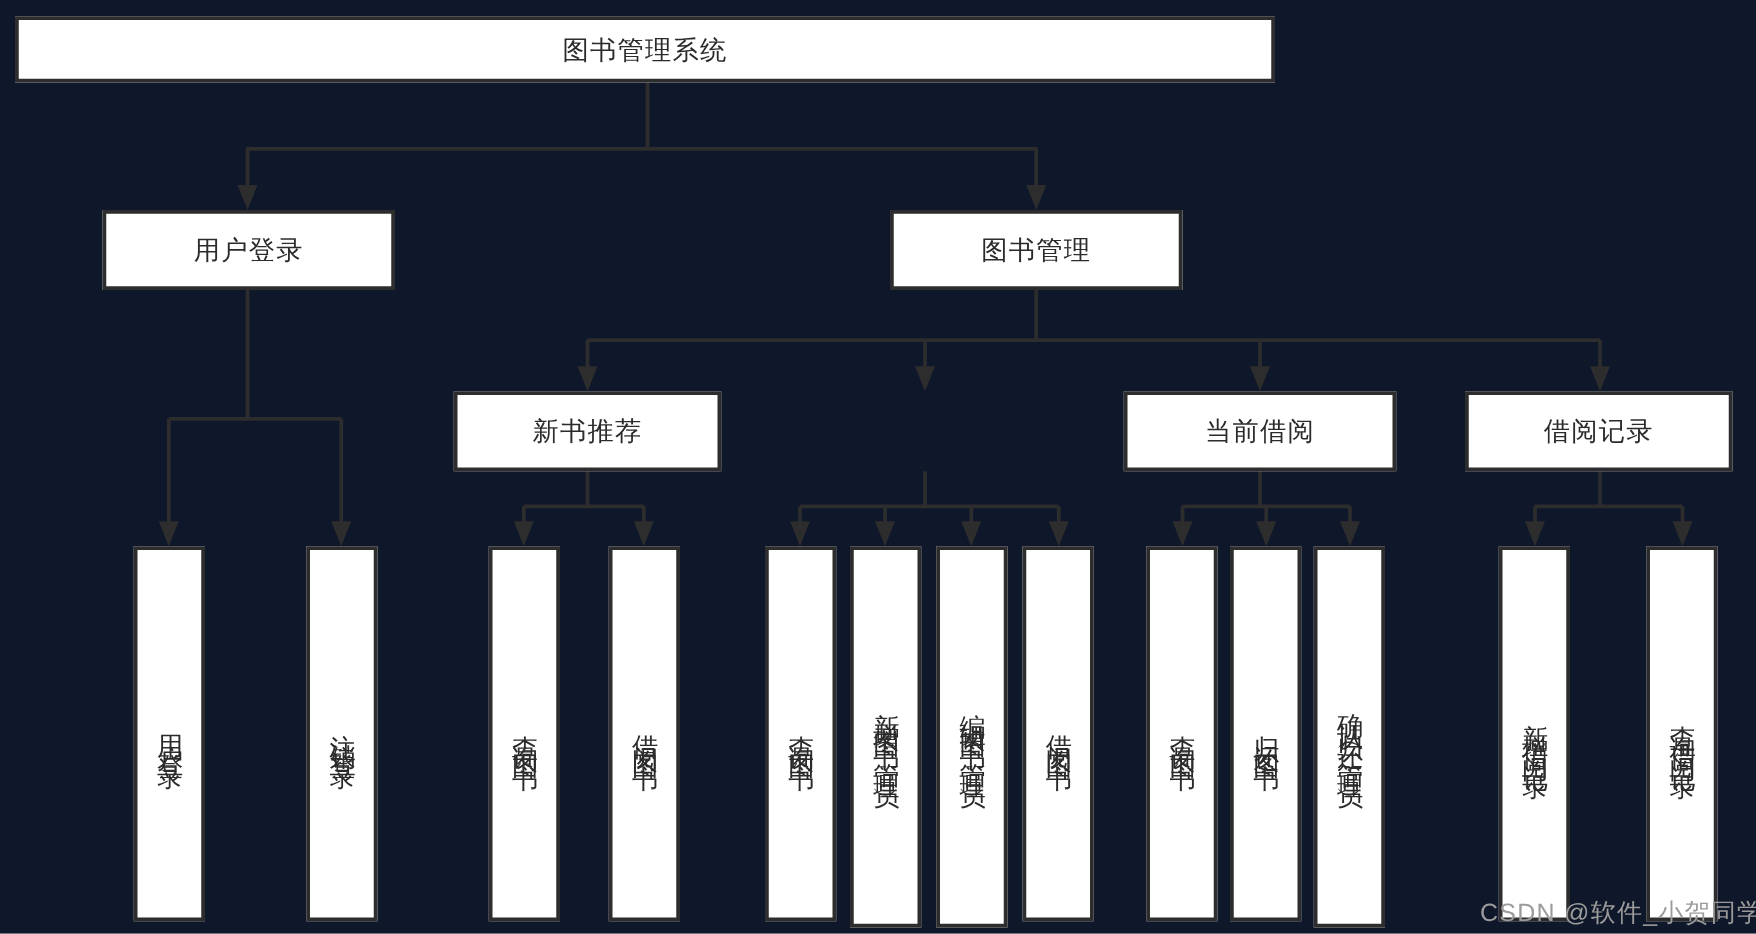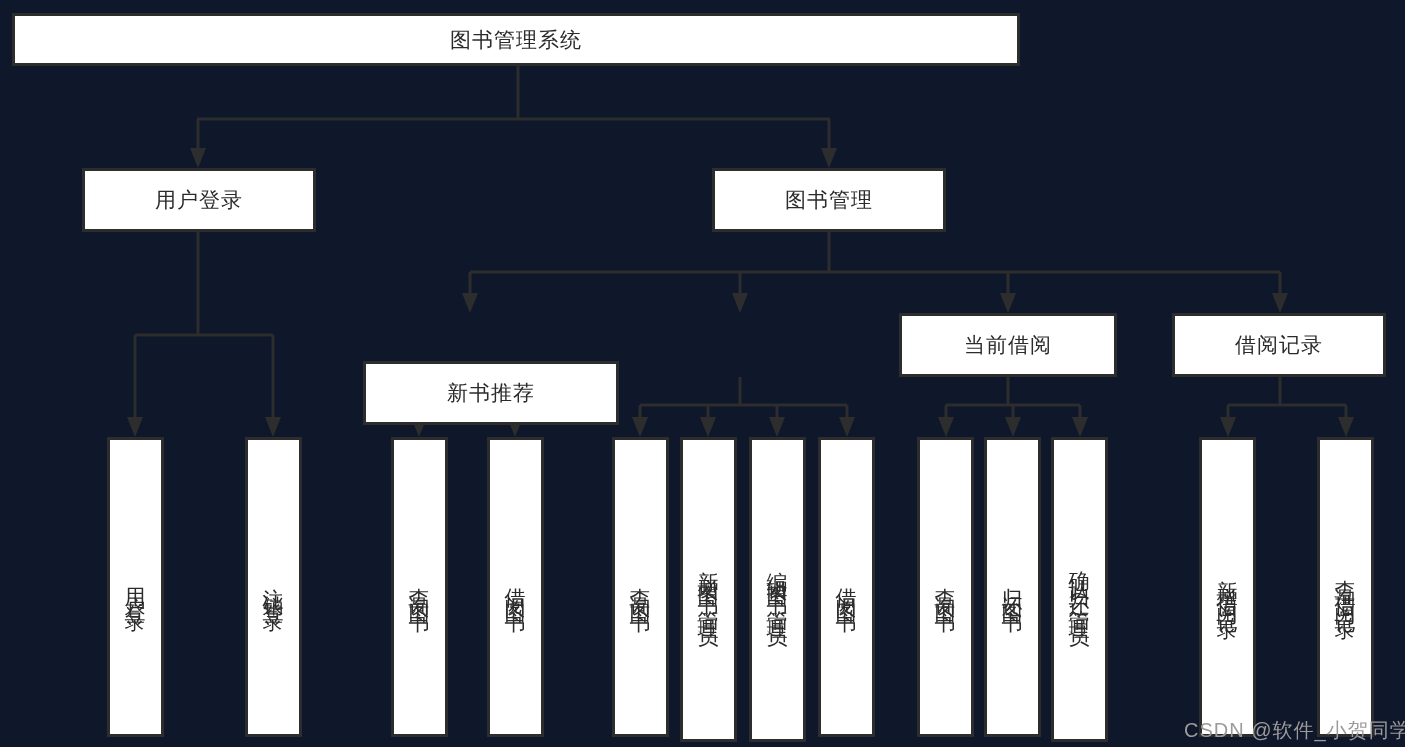--- a/index.html
+++ b/index.html
@@ -79,21 +79,21 @@
     <span class="label">图书管理系统</span>
   </div>
 
   <div class="box" style="left:82px; top:168px; width:234px; height:64px;">
     <span class="label">用户登录</span>
   </div>
   <div class="box" style="left:712px; top:168px; width:234px; height:64px;">
     <span class="label">图书管理</span>
   </div>
 
-  <div class="box" style="left:363px; top:313px; width:256px; height:64px;margin-top:48px;">
+  <div class="box" style="left:363px; top:313px; width:214px; height:64px;">
     <span class="label">新书推荐</span>
   </div>
   <div class="box" style="left:899px; top:313px; width:218px; height:64px;">
     <span class="label">当前借阅</span>
   </div>
   <div class="box" style="left:1172px; top:313px; width:214px; height:64px;">
     <span class="label">借阅记录</span>
   </div>
 
   <div class="box vert" style="left:107px; top:437px; width:57px; height:300px;">

